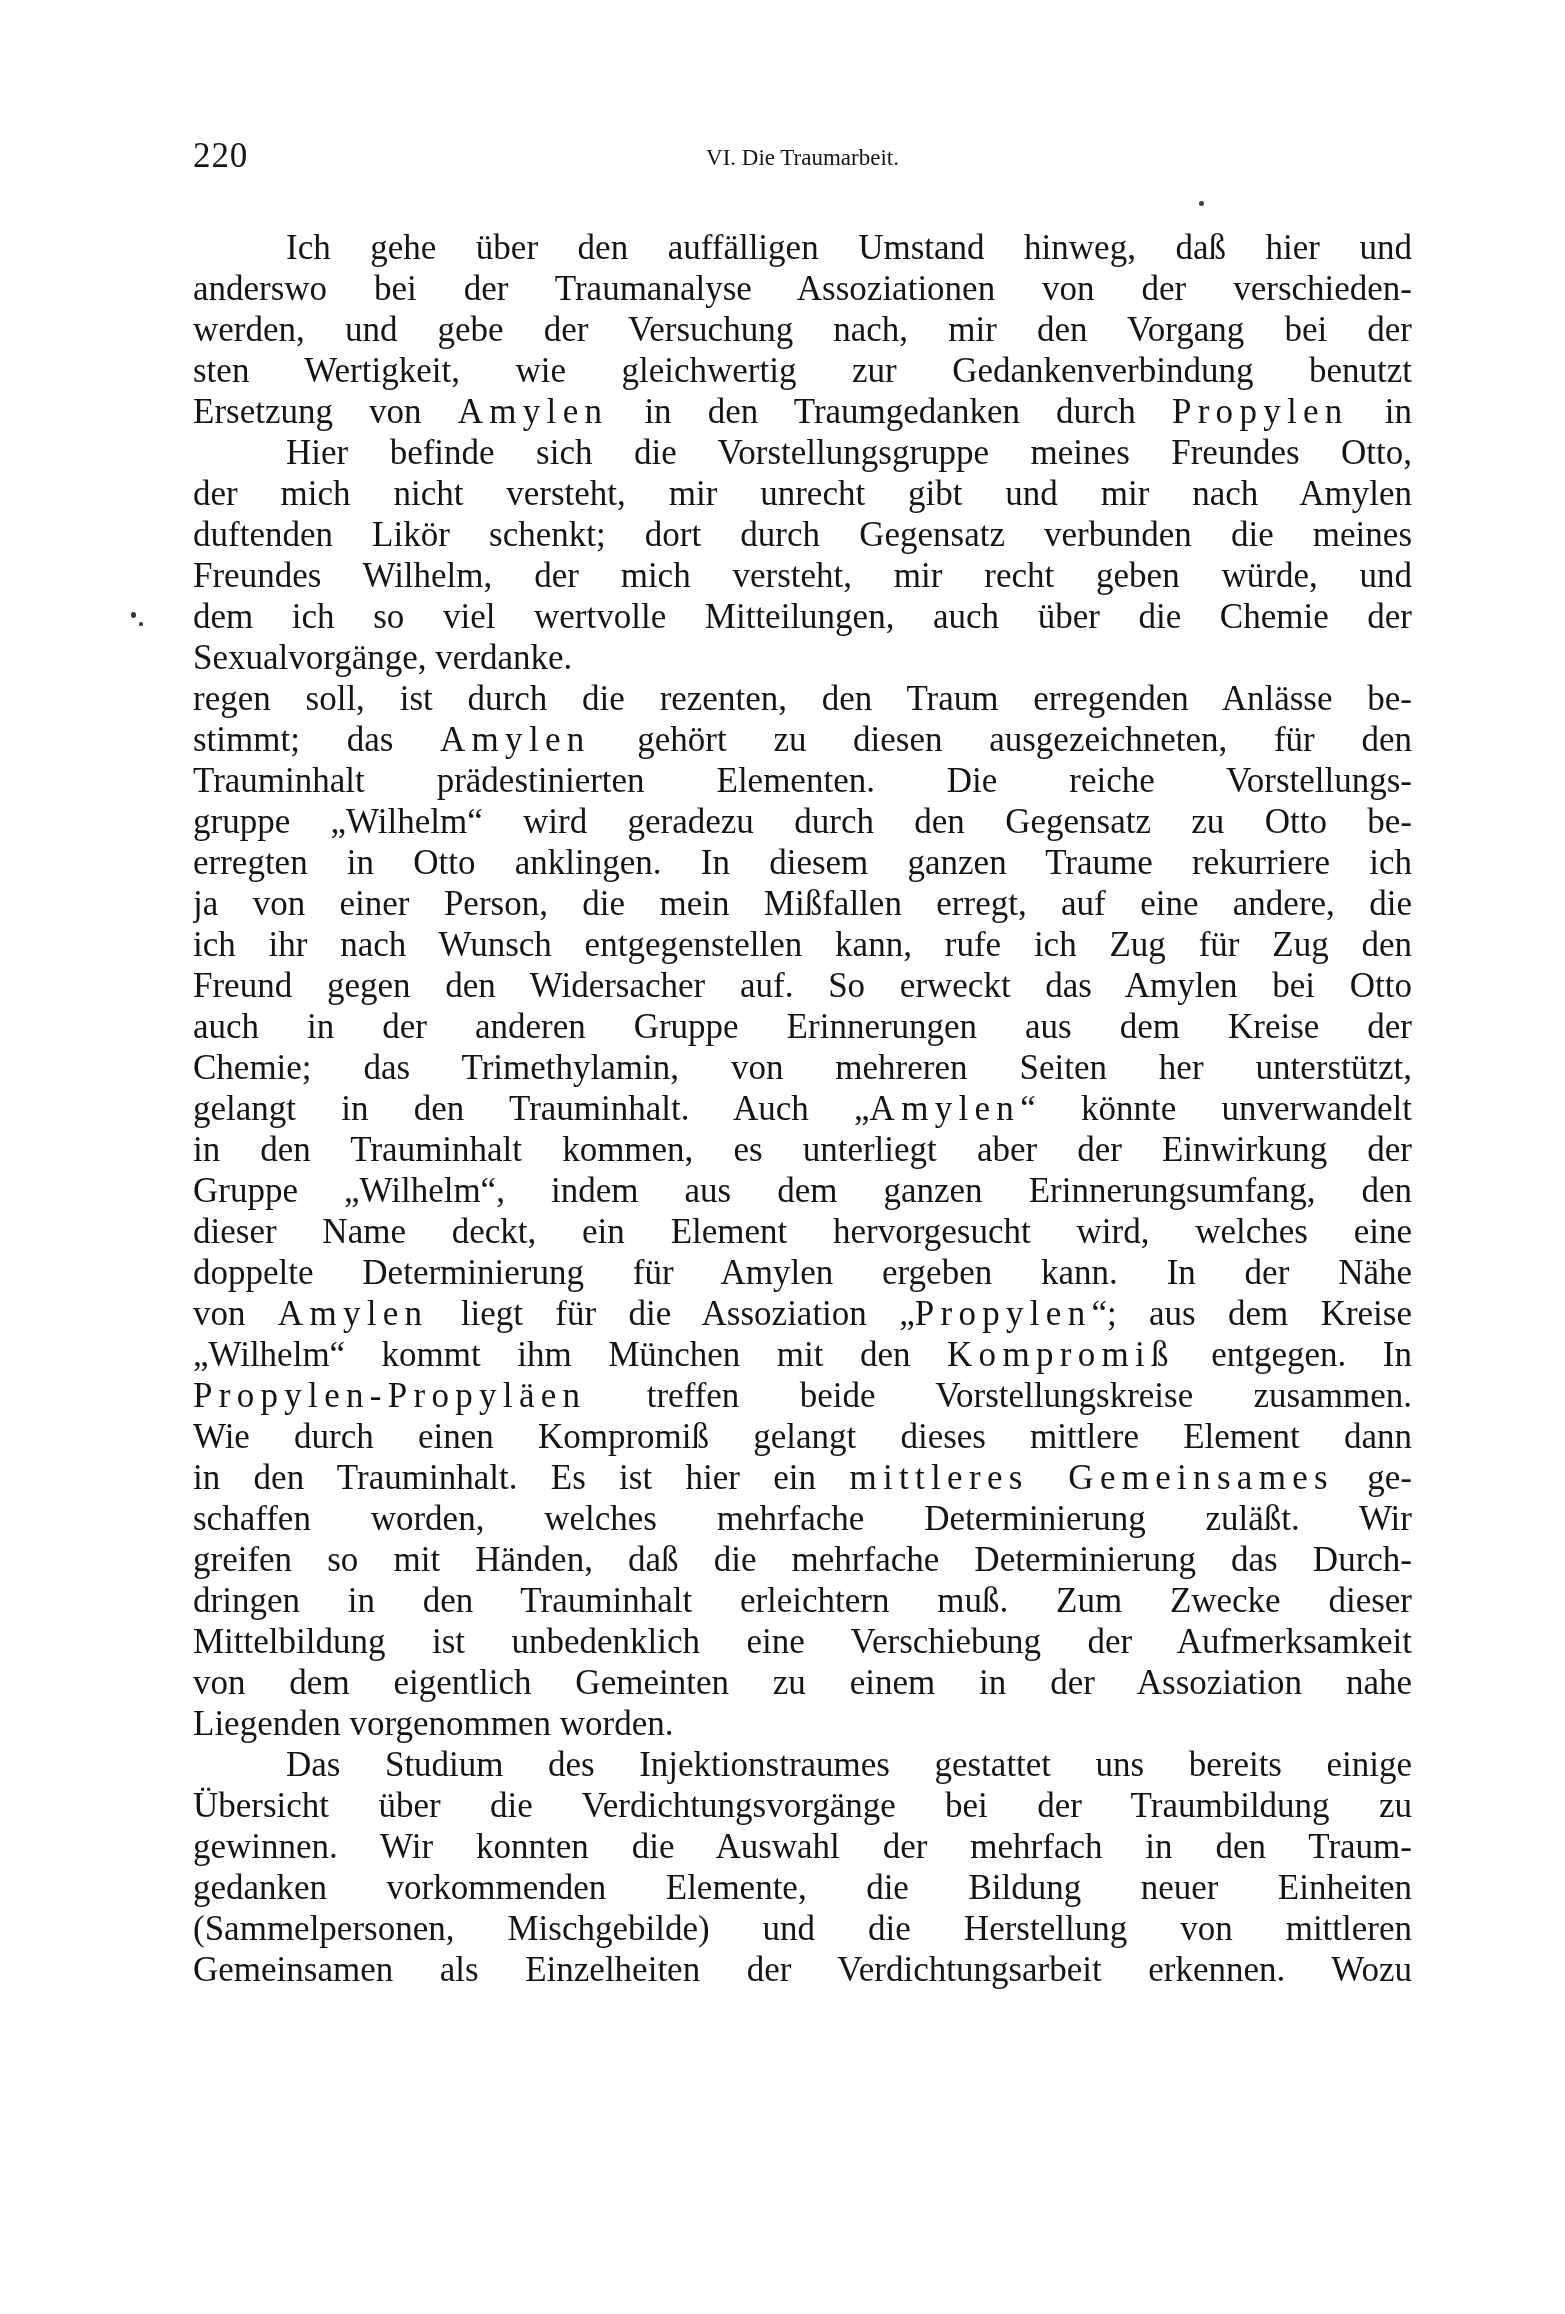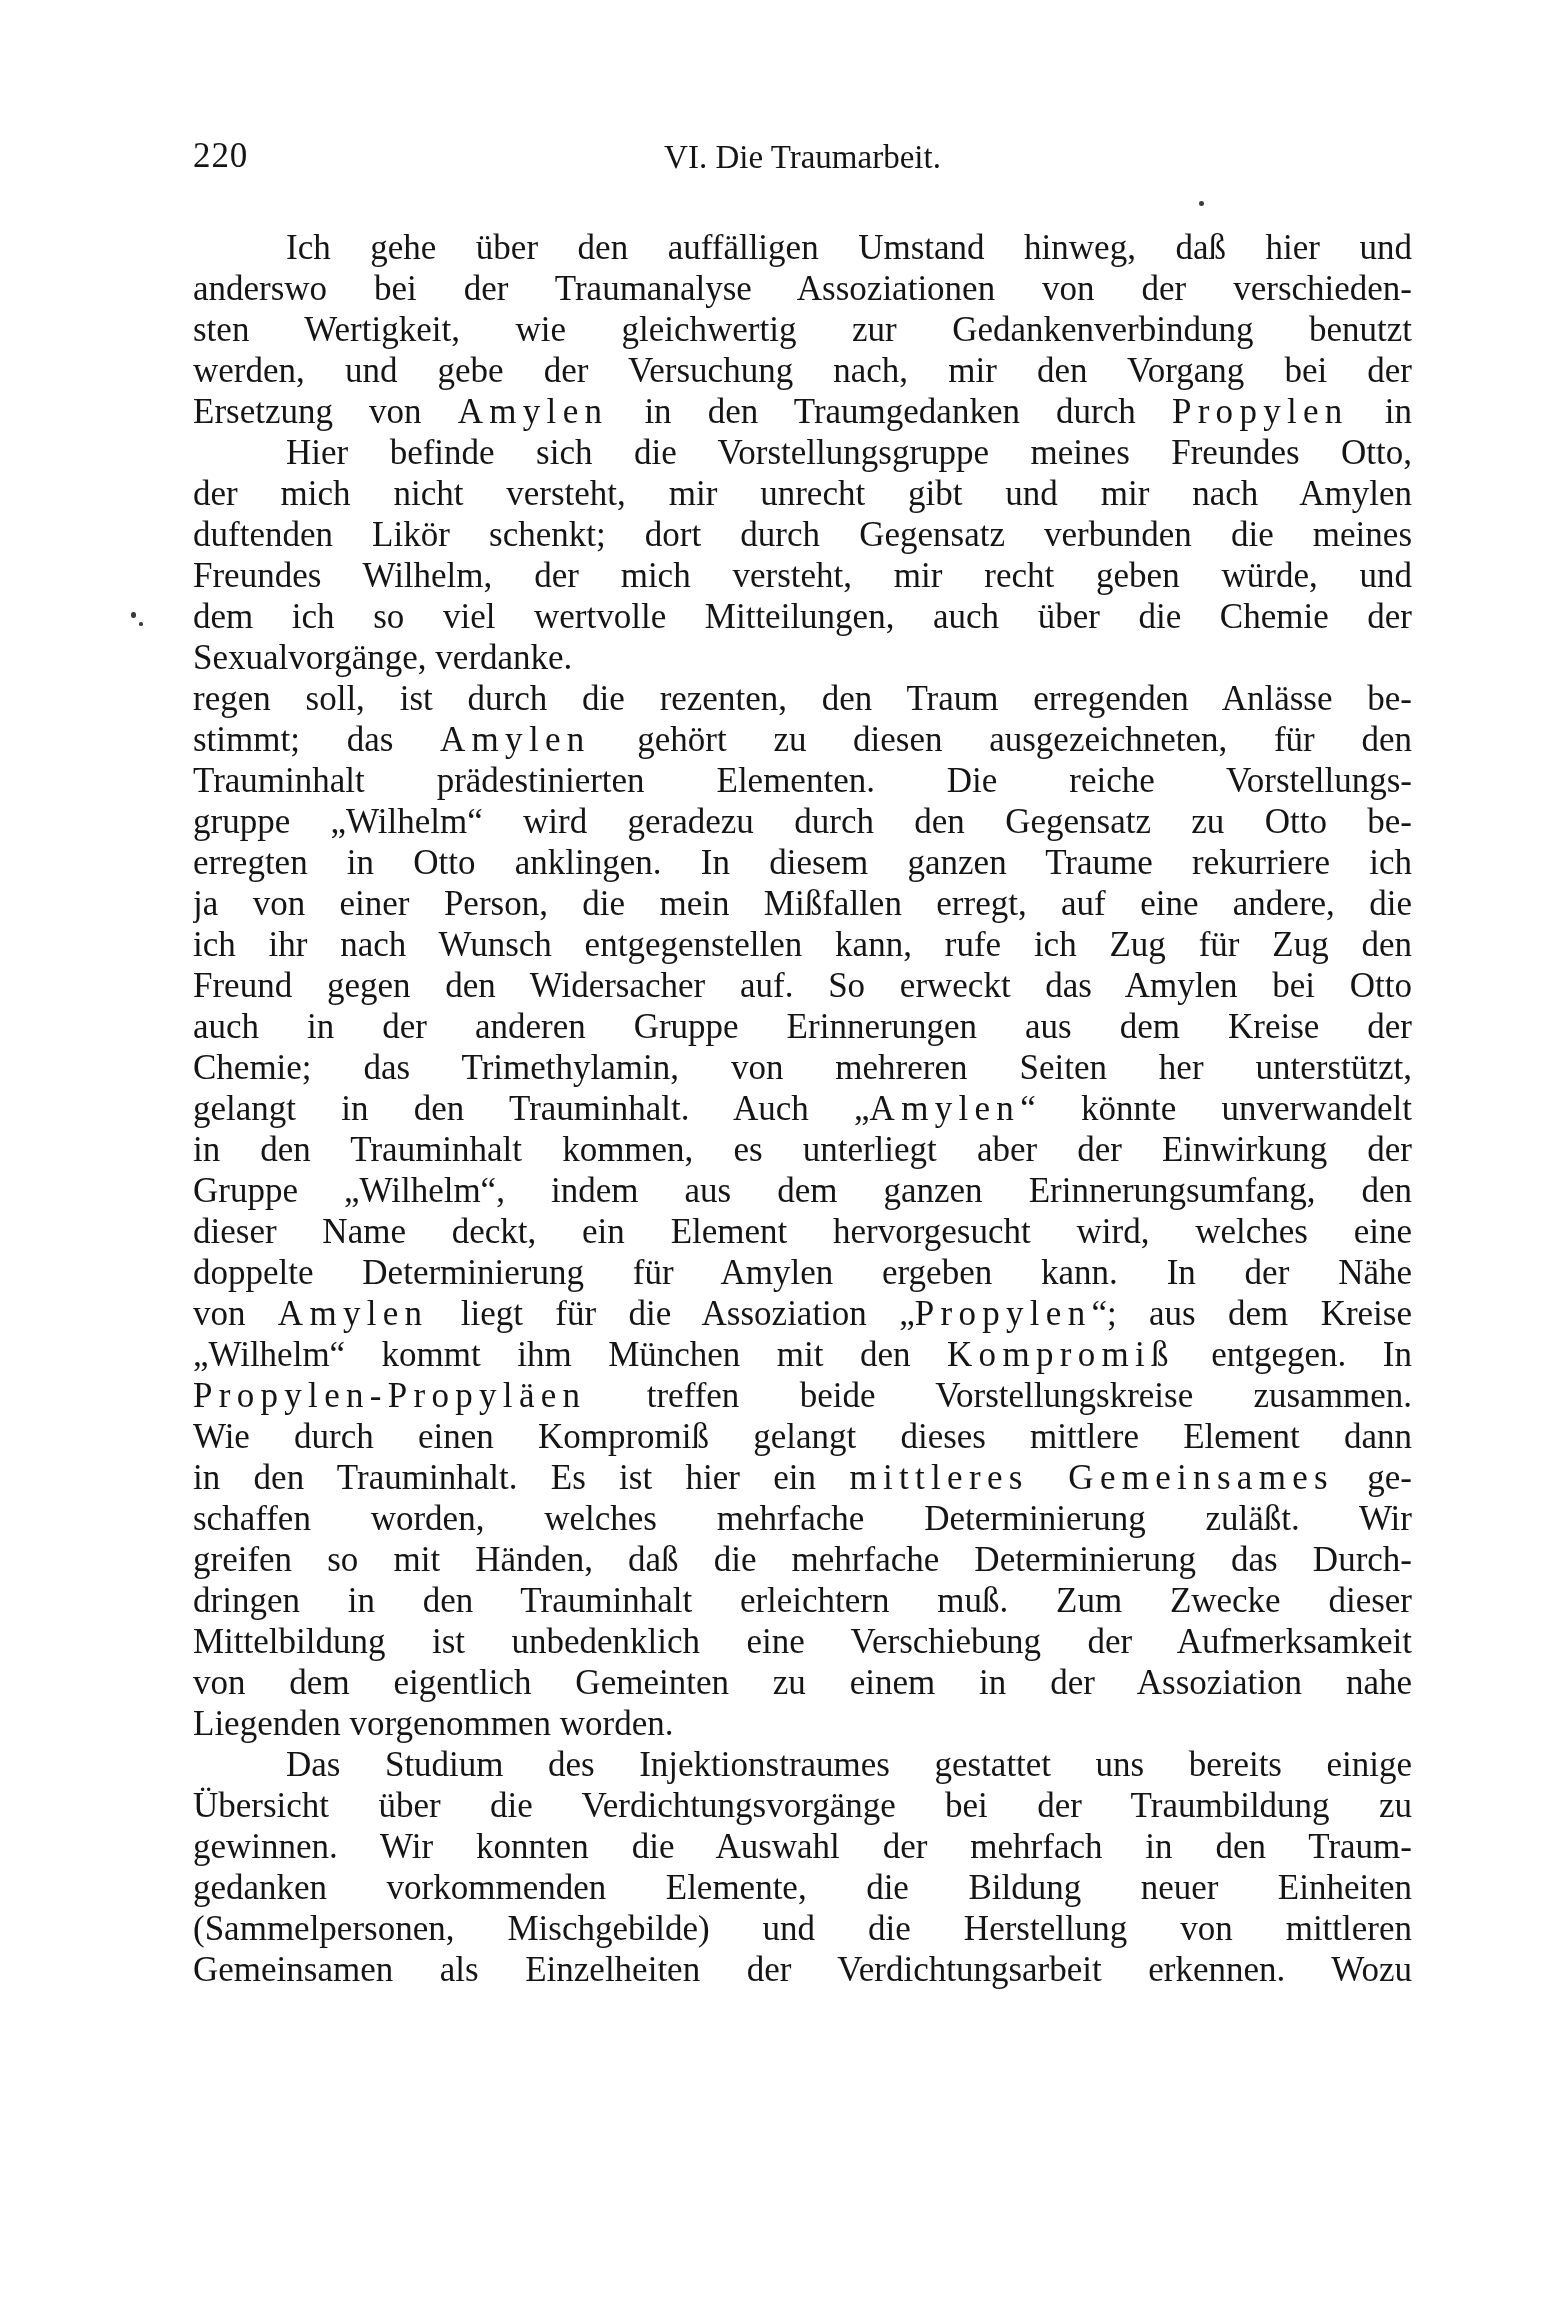--- a/index.html
+++ b/index.html
@@ -27,21 +27,21 @@
     position: absolute;
     left: 0;
     top: 0;
     font-size: 35px;
     line-height: 35px;
     letter-spacing: 0.9px;
   }
   .chapter-title {
     display: block;
     text-align: center;
-    font-size: 33px;
+    font-size: 23px;
     line-height: 35px;
     padding-top: 1.9px;
   }
   .text-block {
     position: absolute;
     left: 193px;
     top: 227px;
     width: 1219px;
     font-size: 35px;
   }
@@ -80,22 +80,22 @@
 
 <div class="page" style="background: rgb(255, 255, 255); color: rgb(21, 21, 21);">
   <header class="page-header">
     <span class="page-number">220</span>
     <span class="chapter-title">VI. Die Traumarbeit.</span>
   </header>
 
   <main class="text-block" id="text-block">
       <div class="line j ind">Ich gehe über den auffälligen Umstand hinweg, daß hier und</div>
       <div class="line j">anderswo bei der Traumanalyse Assoziationen von der verschieden-</div>
+      <div class="line j">werden, und gebe der Versuchung nach, mir den Vorgang bei der</div>
       <div class="line j">sten Wertigkeit, wie gleichwertig zur Gedankenverbindung benutzt</div>
-      <div class="line j">werden, und gebe der Versuchung nach, mir den Vorgang bei der</div>
       <div class="line j">Ersetzung von <span class="sp">Amylen</span> in den Traumgedanken durch <span class="sp">Propylen</span> in</div>
       <div class="line j ind">Hier befinde sich die Vorstellungsgruppe meines Freundes Otto,</div>
       <div class="line j">der mich nicht versteht, mir unrecht gibt und mir nach Amylen</div>
       <div class="line j">duftenden Likör schenkt; dort durch Gegensatz verbunden die meines</div>
       <div class="line j">Freundes Wilhelm, der mich versteht, mir recht geben würde, und</div>
       <div class="line j">dem ich so viel wertvolle Mitteilungen, auch über die Chemie der</div>
       <div class="line noj">Sexualvorgänge, verdanke.</div>
       <div class="line j">regen soll, ist durch die rezenten, den Traum erregenden Anlässe be-</div>
       <div class="line j">stimmt; das <span class="sp">Amylen</span> gehört zu diesen ausgezeichneten, für den</div>
       <div class="line j">Trauminhalt prädestinierten Elementen.  Die reiche Vorstellungs-</div>

